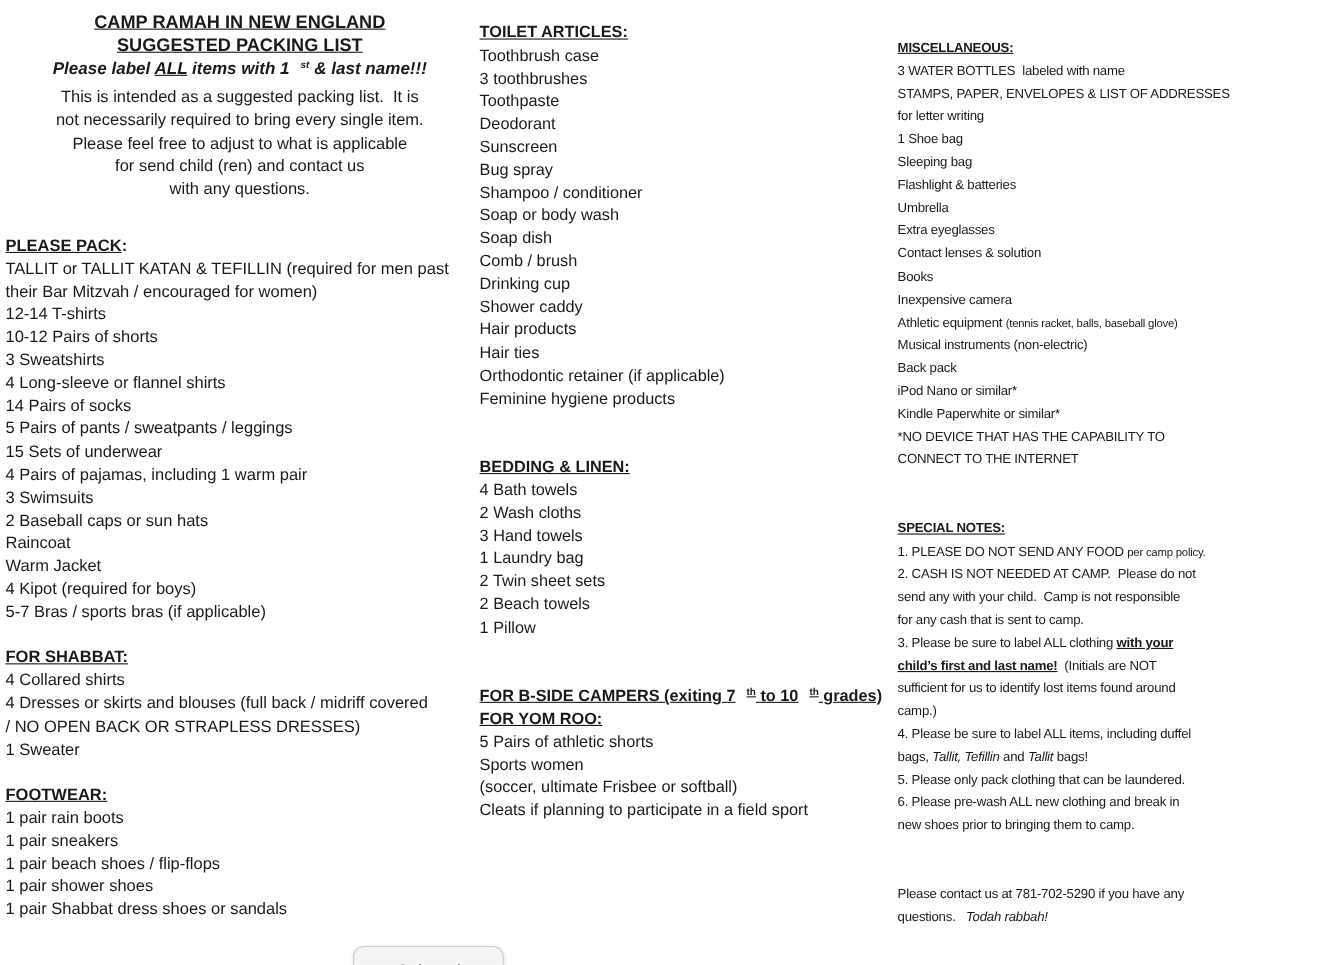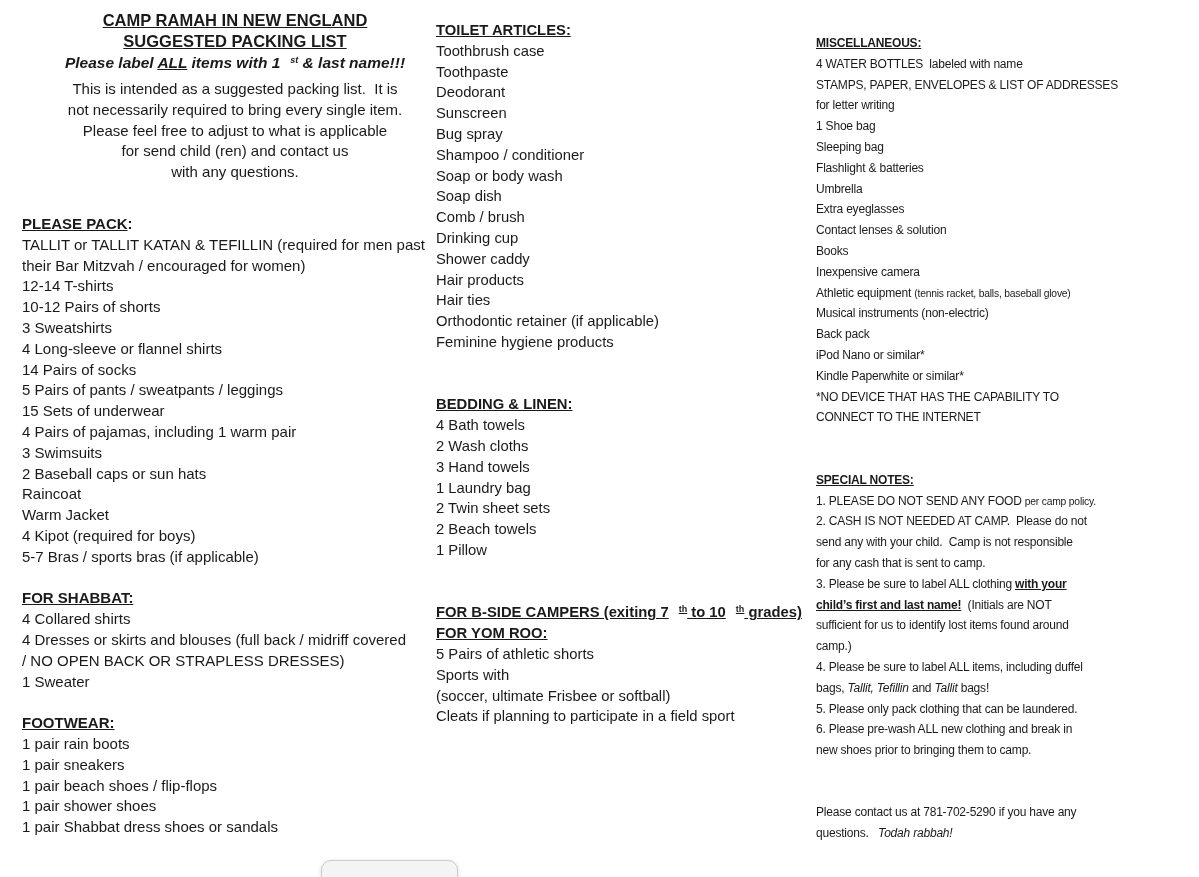--- a/index.html
+++ b/index.html
@@ -3,21 +3,21 @@
 <meta charset="utf-8">
 <style>
   html,body{margin:0;padding:0;}
   body{
     width:1199px;height:877px;position:relative;overflow:hidden;
     background:#ffffff;color:#1a1a1a;
     font-family:"Liberation Sans",sans-serif;
   }
   .page{position:absolute;inset:0;}
   .col{position:absolute;}
-  .col-left{left:22px;top:10px;width:426px;font-size:15px;}
+  .col-left{left:5px;top:10px;width:426px;font-size:15px;}
   .col-mid{left:436px;top:20px;width:372px;font-size:14.8px;}
   .col-right{left:816px;top:33px;width:383px;font-size:12px;letter-spacing:-0.2px;}
   .line{height:20.8px;line-height:20.8px;white-space:pre;}
   .heading{font-weight:bold;}
   .gap{width:100%;}
   .f-b{font-weight:bold;}
   .f-u{text-decoration:underline;}
   .f-i{font-style:italic;}
   .f-sup{font-size:9px;position:relative;top:-5px;padding-left:10px;}
   .f-sm{font-size:0.86em;}
@@ -80,20 +80,21 @@
         <div class="line"><span>1 pair rain boots</span></div>
         <div class="line"><span>1 pair sneakers</span></div>
         <div class="line"><span>1 pair beach shoes / flip-flops</span></div>
         <div class="line"><span>1 pair shower shoes</span></div>
         <div class="line"><span>1 pair Shabbat dress shoes or sandals</span></div>
       </div>
   </div>
   <div class="col col-mid" id="midBlocks">
       <div class="line heading"><span class="f-b f-u">TOILET ARTICLES:</span></div>
       <div class="line"><span>Toothbrush case</span></div>
+      <div class="line"><span>3 toothbrushes</span></div>
       <div class="line"><span>Toothpaste</span></div>
       <div class="line"><span>Deodorant</span></div>
       <div class="line"><span>Sunscreen</span></div>
       <div class="line"><span>Bug spray</span></div>
       <div class="line"><span>Shampoo / conditioner</span></div>
       <div class="line"><span>Soap or body wash</span></div>
       <div class="line"><span>Soap dish</span></div>
       <div class="line"><span>Comb / brush</span></div>
       <div class="line"><span>Drinking cup</span></div>
       <div class="line"><span>Shower caddy</span></div>
@@ -107,27 +108,27 @@
       <div class="line"><span>2 Wash cloths</span></div>
       <div class="line"><span>3 Hand towels</span></div>
       <div class="line"><span>1 Laundry bag</span></div>
       <div class="line"><span>2 Twin sheet sets</span></div>
       <div class="line"><span>2 Beach towels</span></div>
       <div class="line"><span>1 Pillow</span></div>
       <div class="gap" style="height: 41.6px;"></div>
       <div class="line heading"><span class="f-b f-u">FOR B-SIDE CAMPERS (exiting 7</span><span class="f-b f-u f-sup">th</span><span class="f-b f-u"> to 10</span><span class="f-b f-u f-sup">th</span><span class="f-b f-u"> grades)</span></div>
       <div class="line heading"><span class="f-b f-u">FOR YOM ROO:</span></div>
       <div class="line"><span>5 Pairs of athletic shorts</span></div>
-      <div class="line"><span>Sports with</span></div>
+      <div class="line"><span>Sports women</span></div>
       <div class="line"><span>(soccer, ultimate Frisbee or softball)</span></div>
       <div class="line"><span>Cleats if planning to participate in a field sport</span></div>
     </div>
   <div class="col col-right" id="rightBlocks">
       <div class="line heading"><span class="f-b f-u">MISCELLANEOUS:</span></div>
-      <div class="line"><span>4 WATER BOTTLES  labeled with name</span></div>
+      <div class="line"><span>3 WATER BOTTLES  labeled with name</span></div>
       <div class="line"><span>STAMPS, PAPER, ENVELOPES &amp; LIST OF ADDRESSES</span></div>
       <div class="line"><span>for letter writing</span></div>
       <div class="line"><span>1 Shoe bag</span></div>
       <div class="line"><span>Sleeping bag</span></div>
       <div class="line"><span>Flashlight &amp; batteries</span></div>
       <div class="line"><span>Umbrella</span></div>
       <div class="line"><span>Extra eyeglasses</span></div>
       <div class="line"><span>Contact lenses &amp; solution</span></div>
       <div class="line"><span>Books</span></div>
       <div class="line"><span>Inexpensive camera</span></div>

